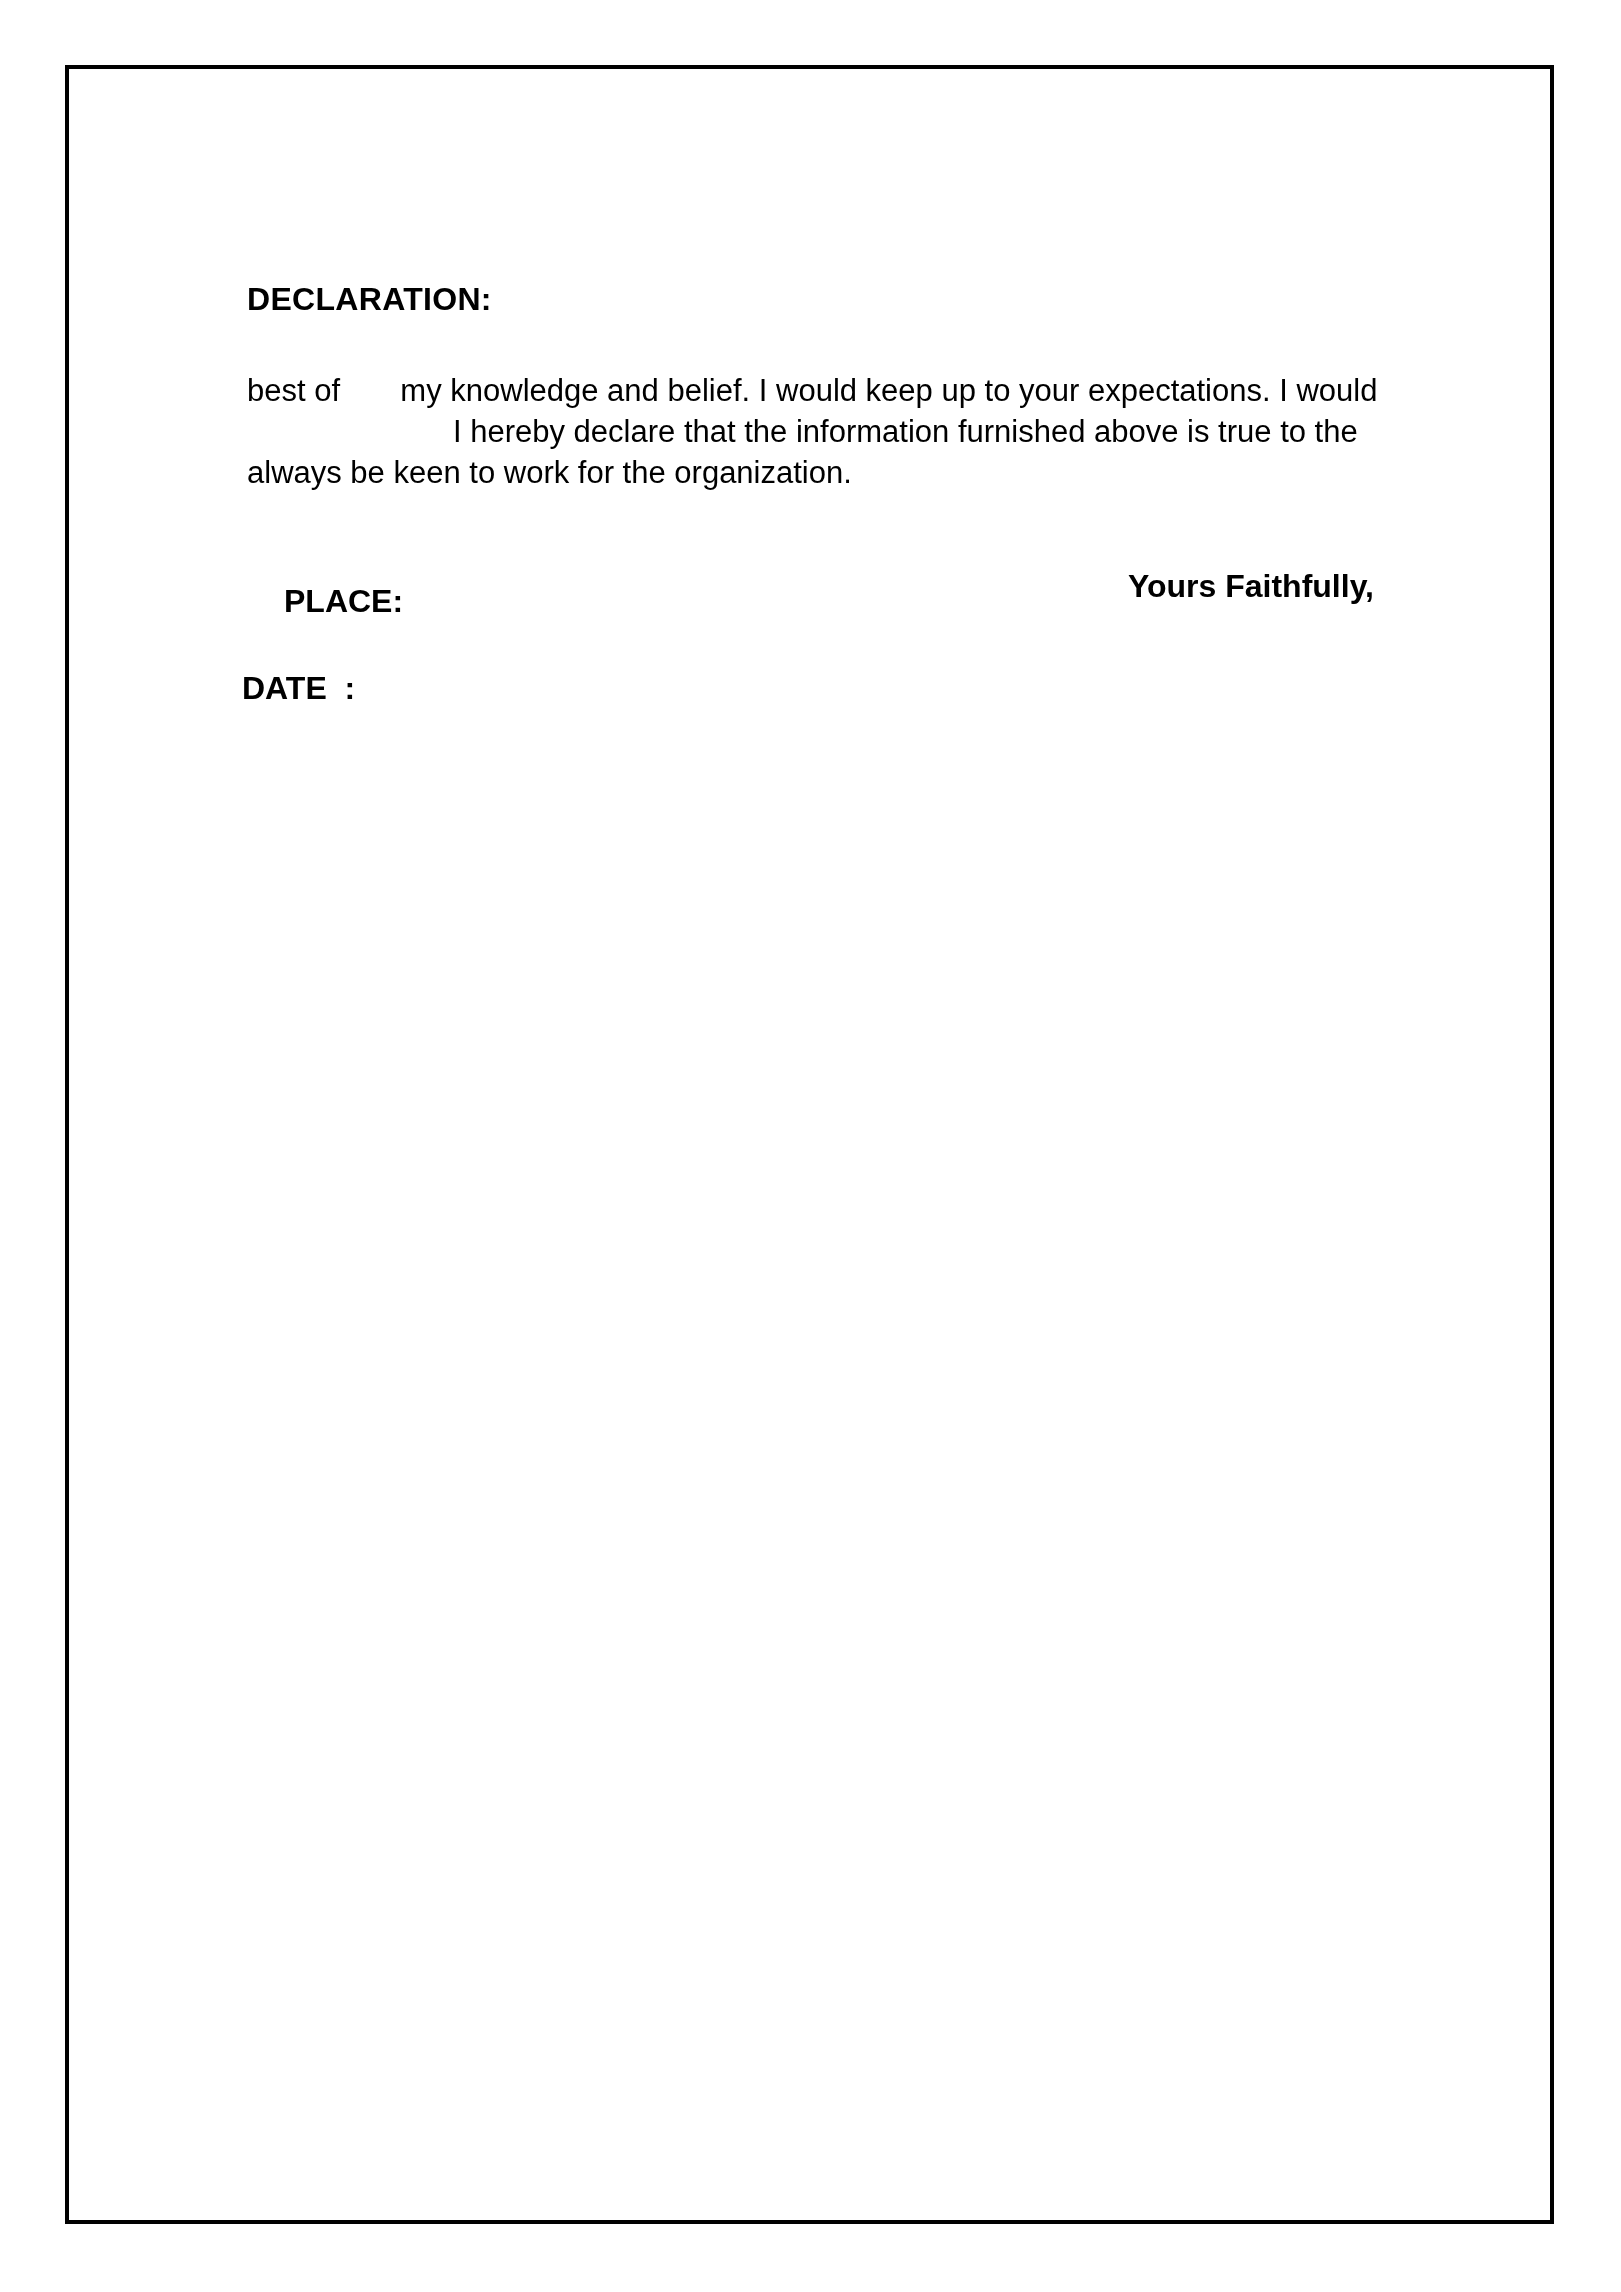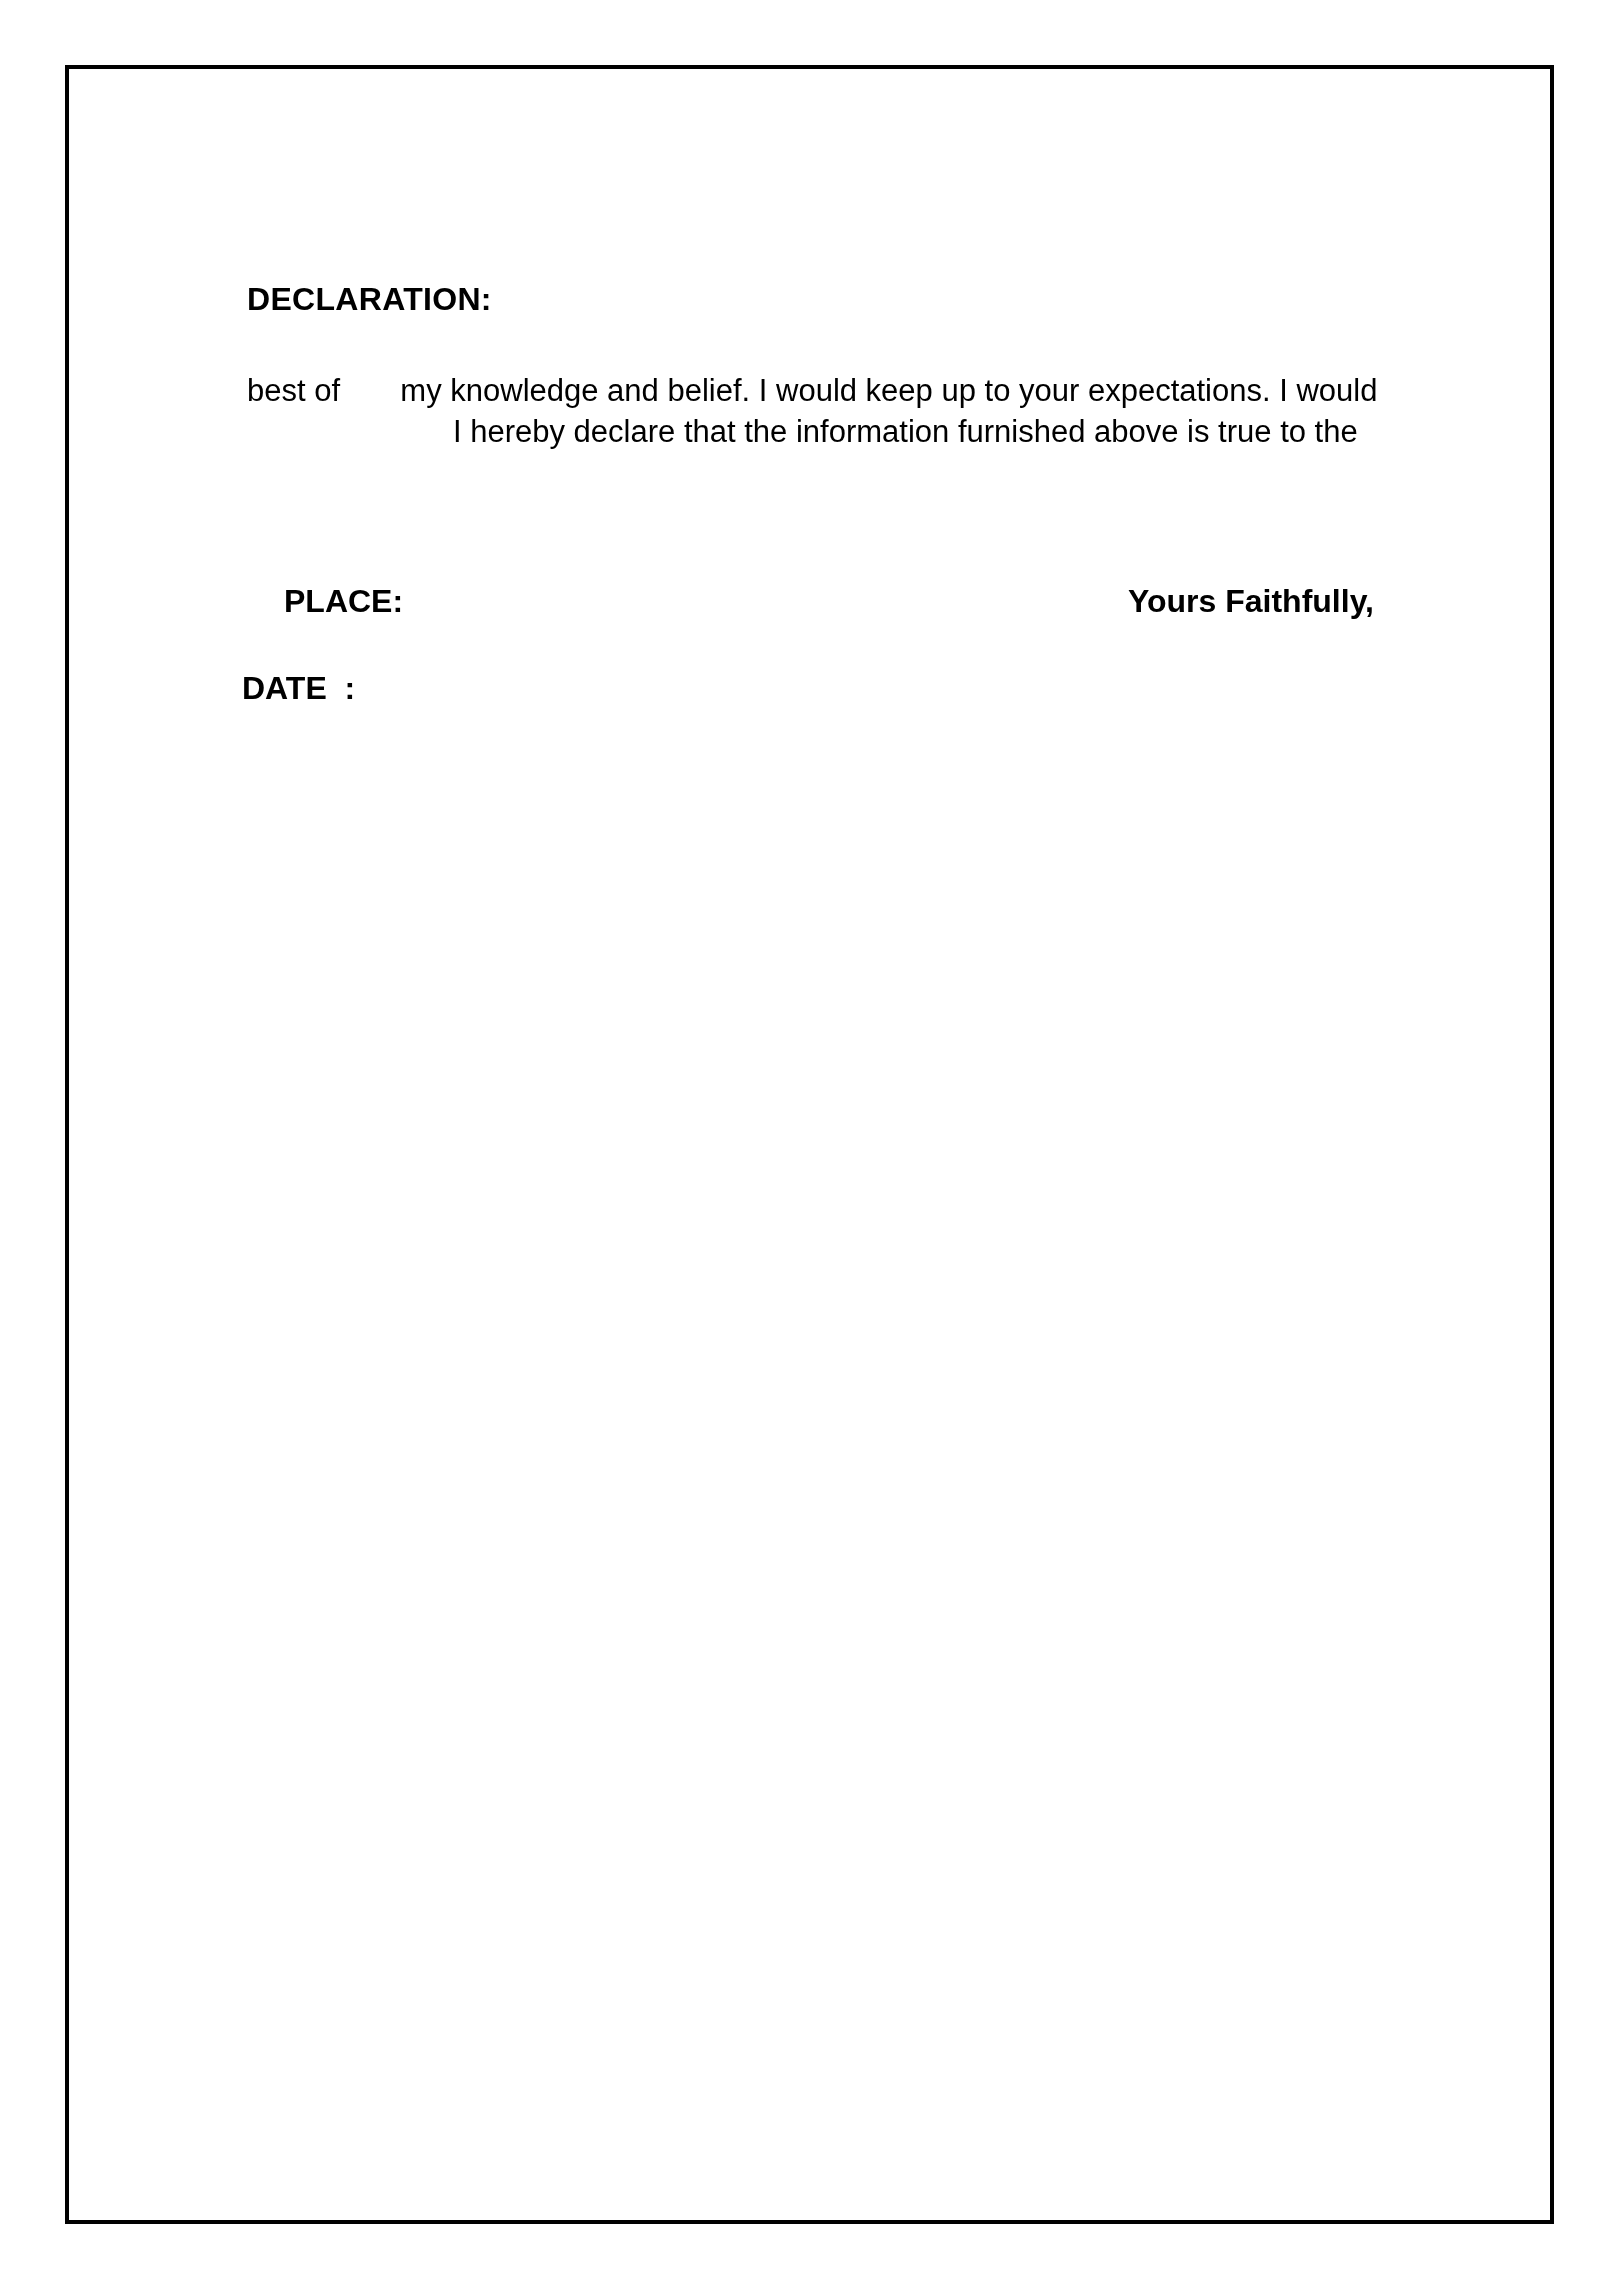--- a/index.html
+++ b/index.html
@@ -50,34 +50,35 @@
     padding-left: 206px;
   }
   .label-bold {
     position: absolute;
     font-size: 32px;
     font-weight: bold;
     line-height: 41px;
     white-space: pre;
   }
   .place-label { left: 245px; top: 581px; margin-left: 39px; }
-  .signoff     { left: 1128px; top: 581px; }
+  .signoff     { left: 1128px; top: 566px; }
   .date-label  { left: 242px; top: 668px; }
 </style>
 </head>
 <body>
 
 <div class="page">
   <div class="frame"></div>
 
   <div class="heading">DECLARATION:</div>
 
   <div class="para">
     <div class="line">best of       my knowledge and belief. I would keep up to your expectations. I would</div>
     <div class="line first">I hereby declare that the information furnished above is true to the</div>
+    <div class="line">always be keen to work for the organization.</div>
   </div>
 
   <div class="label-bold place-label">PLACE:</div>
 
   <div class="label-bold signoff">Yours Faithfully,</div>
 
   <div class="label-bold date-label">DATE  :</div>
 </div>
 
 

